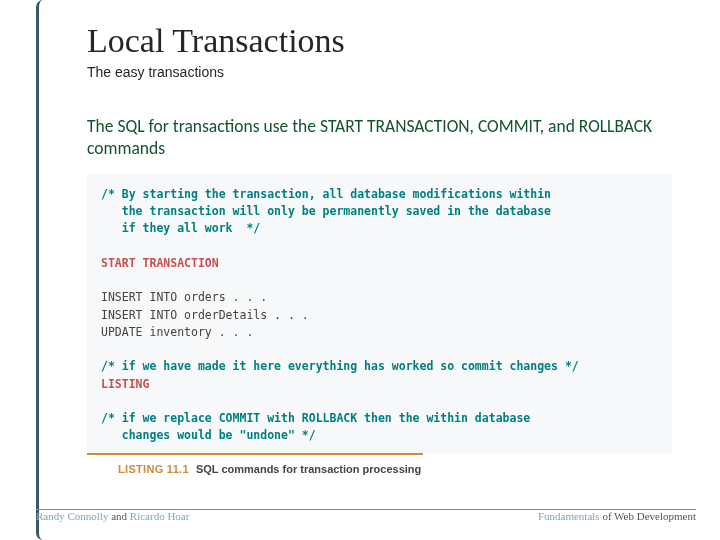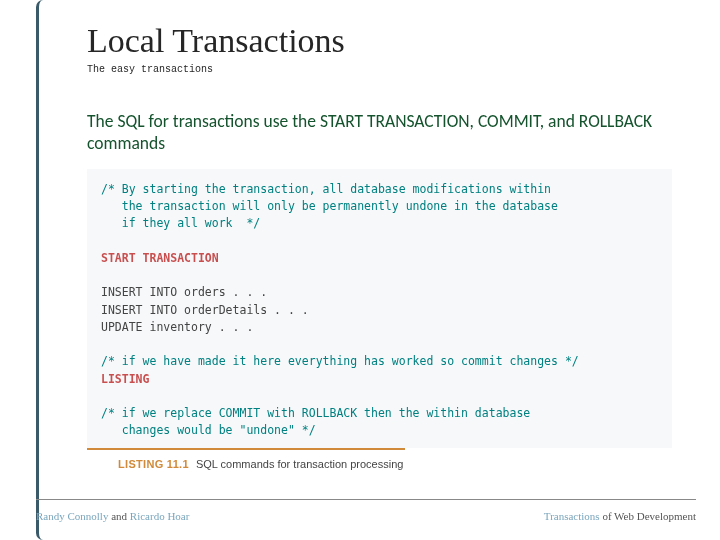--- a/index.html
+++ b/index.html
@@ -20,81 +20,81 @@
     border-radius: 7px;
   }
   .title {
     font-size: 34px;
     font-family: 'Times New Roman', Times, serif;
     color: #262626;
     font-weight: 400;
     margin-bottom: 4px;
   }
   .subtitle {
-    font-size: 10px;
-    font-family: Liberation Mono, monospace;
+    font-size: 14px;
+    font-family: Liberation Sans, sans-serif;
     color: #262626;
     margin-bottom: 36px;
   }
   .body-text {
     font-size: 17.5px;
     font-family: Calibri, Arial, sans-serif;
     color: #14532d;
     line-height: 1.25;
     margin-bottom: 14px;
   }
   .code-box {
     background: #f6f8fa;
     padding: 12px 14px 8px 14px;
     font-family: "Consolas", "Menlo", monospace;
     font-size: 11.5px;
     line-height: 1.5;
     color: #444;
     white-space: pre;
   }
-  .comment { color: #008080; }
+  .comment { color: #008080; font-weight: bold; }
   .kw { color: #c94f4f; font-weight: 600; text-align: right; }
   .caption {
     font-family: Arial, sans-serif;
     font-size: 11px;
     color: #555;
     padding: 8px 2px 0 2px;
     border-top: 2px solid #d08a3a;
     display: inline-block;
     margin-top: 0;
   }
   .caption .label { color: #d08a3a; font-weight: 700; letter-spacing: 0.3px; padding-left: 29px; }
-  .caption .cap-text { color: #444; font-weight: 400; margin-left: 4px; }
+  .caption .cap-text { color: #444; font-weight: 700; margin-left: 4px; }
   .footer {
     position: absolute;
     bottom: 18px;
     left: 36px;
     right: 24px;
     border-top: 1px solid #888;
-    padding-top: 10px;
+    padding-top: 0;
     font-family: 'Times New Roman', Times, serif;
     font-size: 11px;
     color: #555;
     display: flex;
     justify-content: space-between;
   }
   .footer .accent { color: #7aa6bd; }
 </style>
 </head>
 <body>
 
 <div class="slide">
 
   <h1 class="title">Local Transactions</h1>
   <div class="subtitle">The easy transactions</div>
 
   <p class="body-text">The SQL for transactions use the START TRANSACTION, COMMIT, and ROLLBACK commands</p>
 
   <div class="code-box"><span class="comment">/* By starting the transaction, all database modifications within</span>
-<span class="comment">   the transaction will only be permanently undone in the database</span>
+<span class="comment">   the transaction will only be permanently saved in the database</span>
 <span class="comment">   if they all work  */</span>
 
 <span class="kw">START TRANSACTION</span>
 
 <span>INSERT INTO orders . . .</span>
 <span>INSERT INTO orderDetails . . .</span>
 <span>UPDATE inventory . . .</span>
 
 <span class="comment">/* if we have made it here everything has worked so commit changes */</span>
 <span class="kw">LISTING</span>
@@ -107,15 +107,15 @@
     <span class="cap-text">SQL commands for transaction processing</span>
   </div>
 
 </div>
 
 <div class="footer">
   <div>
     <span class="accent">Randy Connolly</span><span> and </span><span class="accent">Ricardo Hoar</span>
   </div>
   <div>
-    <span class="accent">Transactions</span><span> of Web Development</span>
+    <span class="accent">Fundamentals</span><span> of Web Development</span>
   </div>
 </div>
 
 </body></html>

